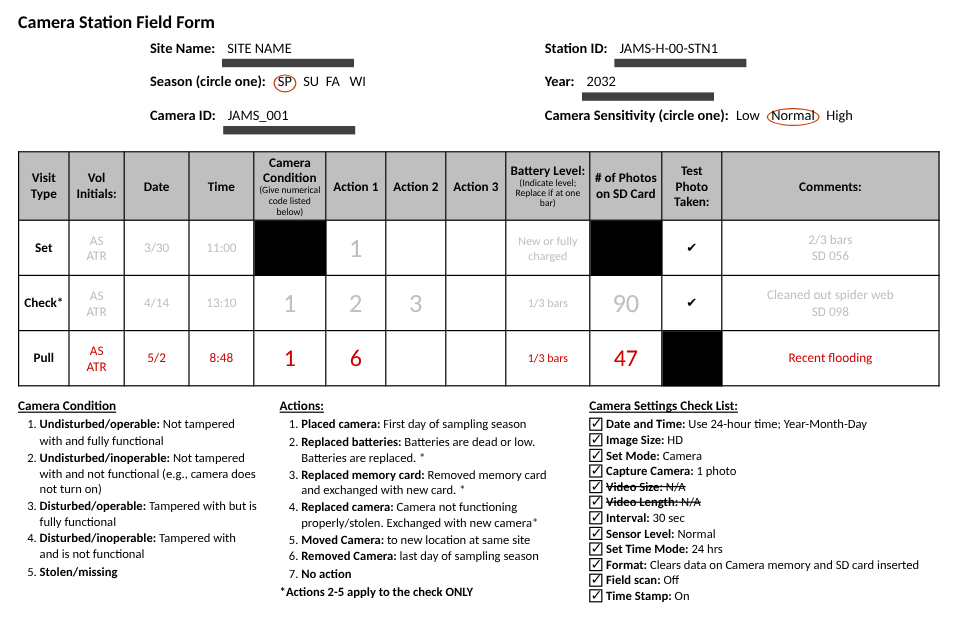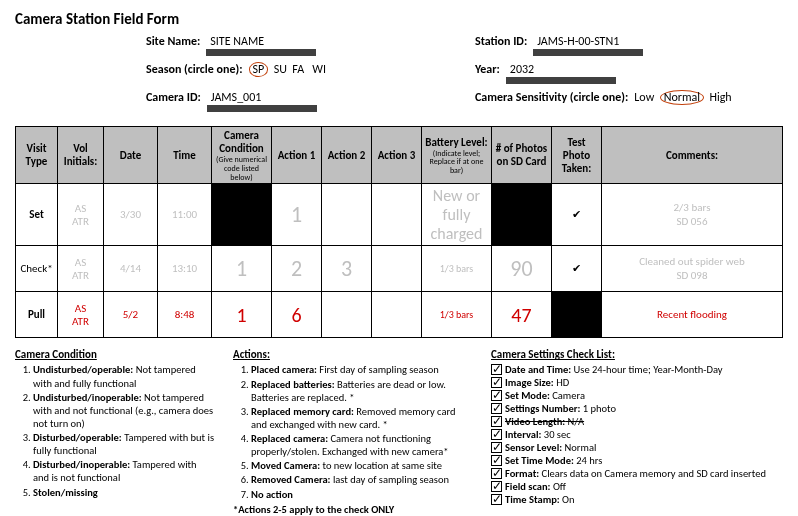--- a/index.html
+++ b/index.html
@@ -18,21 +18,21 @@
     margin-bottom: 6px;
   }
   .header-grid {
     display: grid;
     grid-template-columns: 1fr 1fr;
     column-gap: 40px;
     row-gap: 6px;
     margin: 0 40px 14px 110px;
   }
   .field-row { display: flex; align-items: baseline; }
-  .field-label { font-weight: bold; margin-right: 6px; white-space: nowrap; margin-left: 21px; }
+  .field-label { font-weight: bold; margin-right: 6px; white-space: nowrap; }
   .field-value {
     border-bottom: 7px solid #404040;
     min-width: 110px;
     padding: 0 4px 1px 4px;
   }
   .circle {
     display: inline-block;
     border: 1px solid #c2410c;
     border-radius: 50%;
     padding: 0 3px;
@@ -144,27 +144,27 @@
   <tbody id="tbody">
       <tr>
         <td style="font-weight: bold;">Set</td>
         <td class="example">AS<br>ATR</td>
         <td class="example">3/30</td>
         <td class="example">11:00</td>
         <td class="black-cell"></td>
         <td class="example"><span class="big">1</span></td>
         <td class="example"><span class="big"></span></td>
         <td class="example"><span class="big"></span></td>
-        <td class="example" style="font-size: 16px;">New or fully charged</td>
+        <td class="example" style="font-size: 10px;">New or fully charged</td>
         <td class="black-cell"></td>
         <td class="check">✔</td>
         <td class="comments-cell example">2/3 bars<br>SD 056</td>
       </tr>
       <tr>
-        <td style="font-weight: normal;">Check*</td>
+        <td style="font-weight: bold;">Check*</td>
         <td class="example">AS<br>ATR</td>
         <td class="example">4/14</td>
         <td class="example">13:10</td>
         <td class="example"><span class="big">1</span></td>
         <td class="example"><span class="big">2</span></td>
         <td class="example"><span class="big">3</span></td>
         <td class="example"><span class="big"></span></td>
         <td class="example" style="font-size: 10px;">1/3 bars</td>
         <td class="example"><span class="big">90</span></td>
         <td class="check">✔</td>
@@ -210,21 +210,22 @@
         <li><b>No action</b></li>
       </ol>
     <div style="font-weight:bold;margin-top:2px">*Actions 2-5 apply to the check ONLY</div>
   </div>
   <div class="legend-col">
     <h4>Camera Settings Check List:</h4>
     <div id="check-list">
         <div><span class="ck on"></span><span class=""><b>Date and Time:</b> Use 24-hour time; Year-Month-Day</span></div>
         <div><span class="ck on"></span><span class=""><b>Image Size:</b> HD</span></div>
         <div><span class="ck on"></span><span class=""><b>Set Mode:</b> Camera</span></div>
-        <div><span class="ck on"></span><span class=""><b>Settings Number:</b> 1 photo</span></div>
+        <div><span class="ck on"></span><span class=""><b>Capture Camera:</b> 1 photo</span></div>
+        <div><span class="ck on"></span><span class="strike"><b>Video Size:</b> N/A</span></div>
         <div><span class="ck on"></span><span class="strike"><b>Video Length:</b> N/A</span></div>
         <div><span class="ck on"></span><span class=""><b>Interval:</b> 30 sec</span></div>
         <div><span class="ck on"></span><span class=""><b>Sensor Level:</b> Normal</span></div>
         <div><span class="ck on"></span><span class=""><b>Set Time Mode:</b> 24 hrs</span></div>
         <div><span class="ck on"></span><span class=""><b>Format:</b> Clears data on Camera memory and SD card inserted</span></div>
         <div><span class="ck on"></span><span class=""><b>Field scan:</b> Off</span></div>
         <div><span class="ck on"></span><span class=""><b>Time Stamp:</b> On</span></div>
       </div>
   </div>
 </div>

